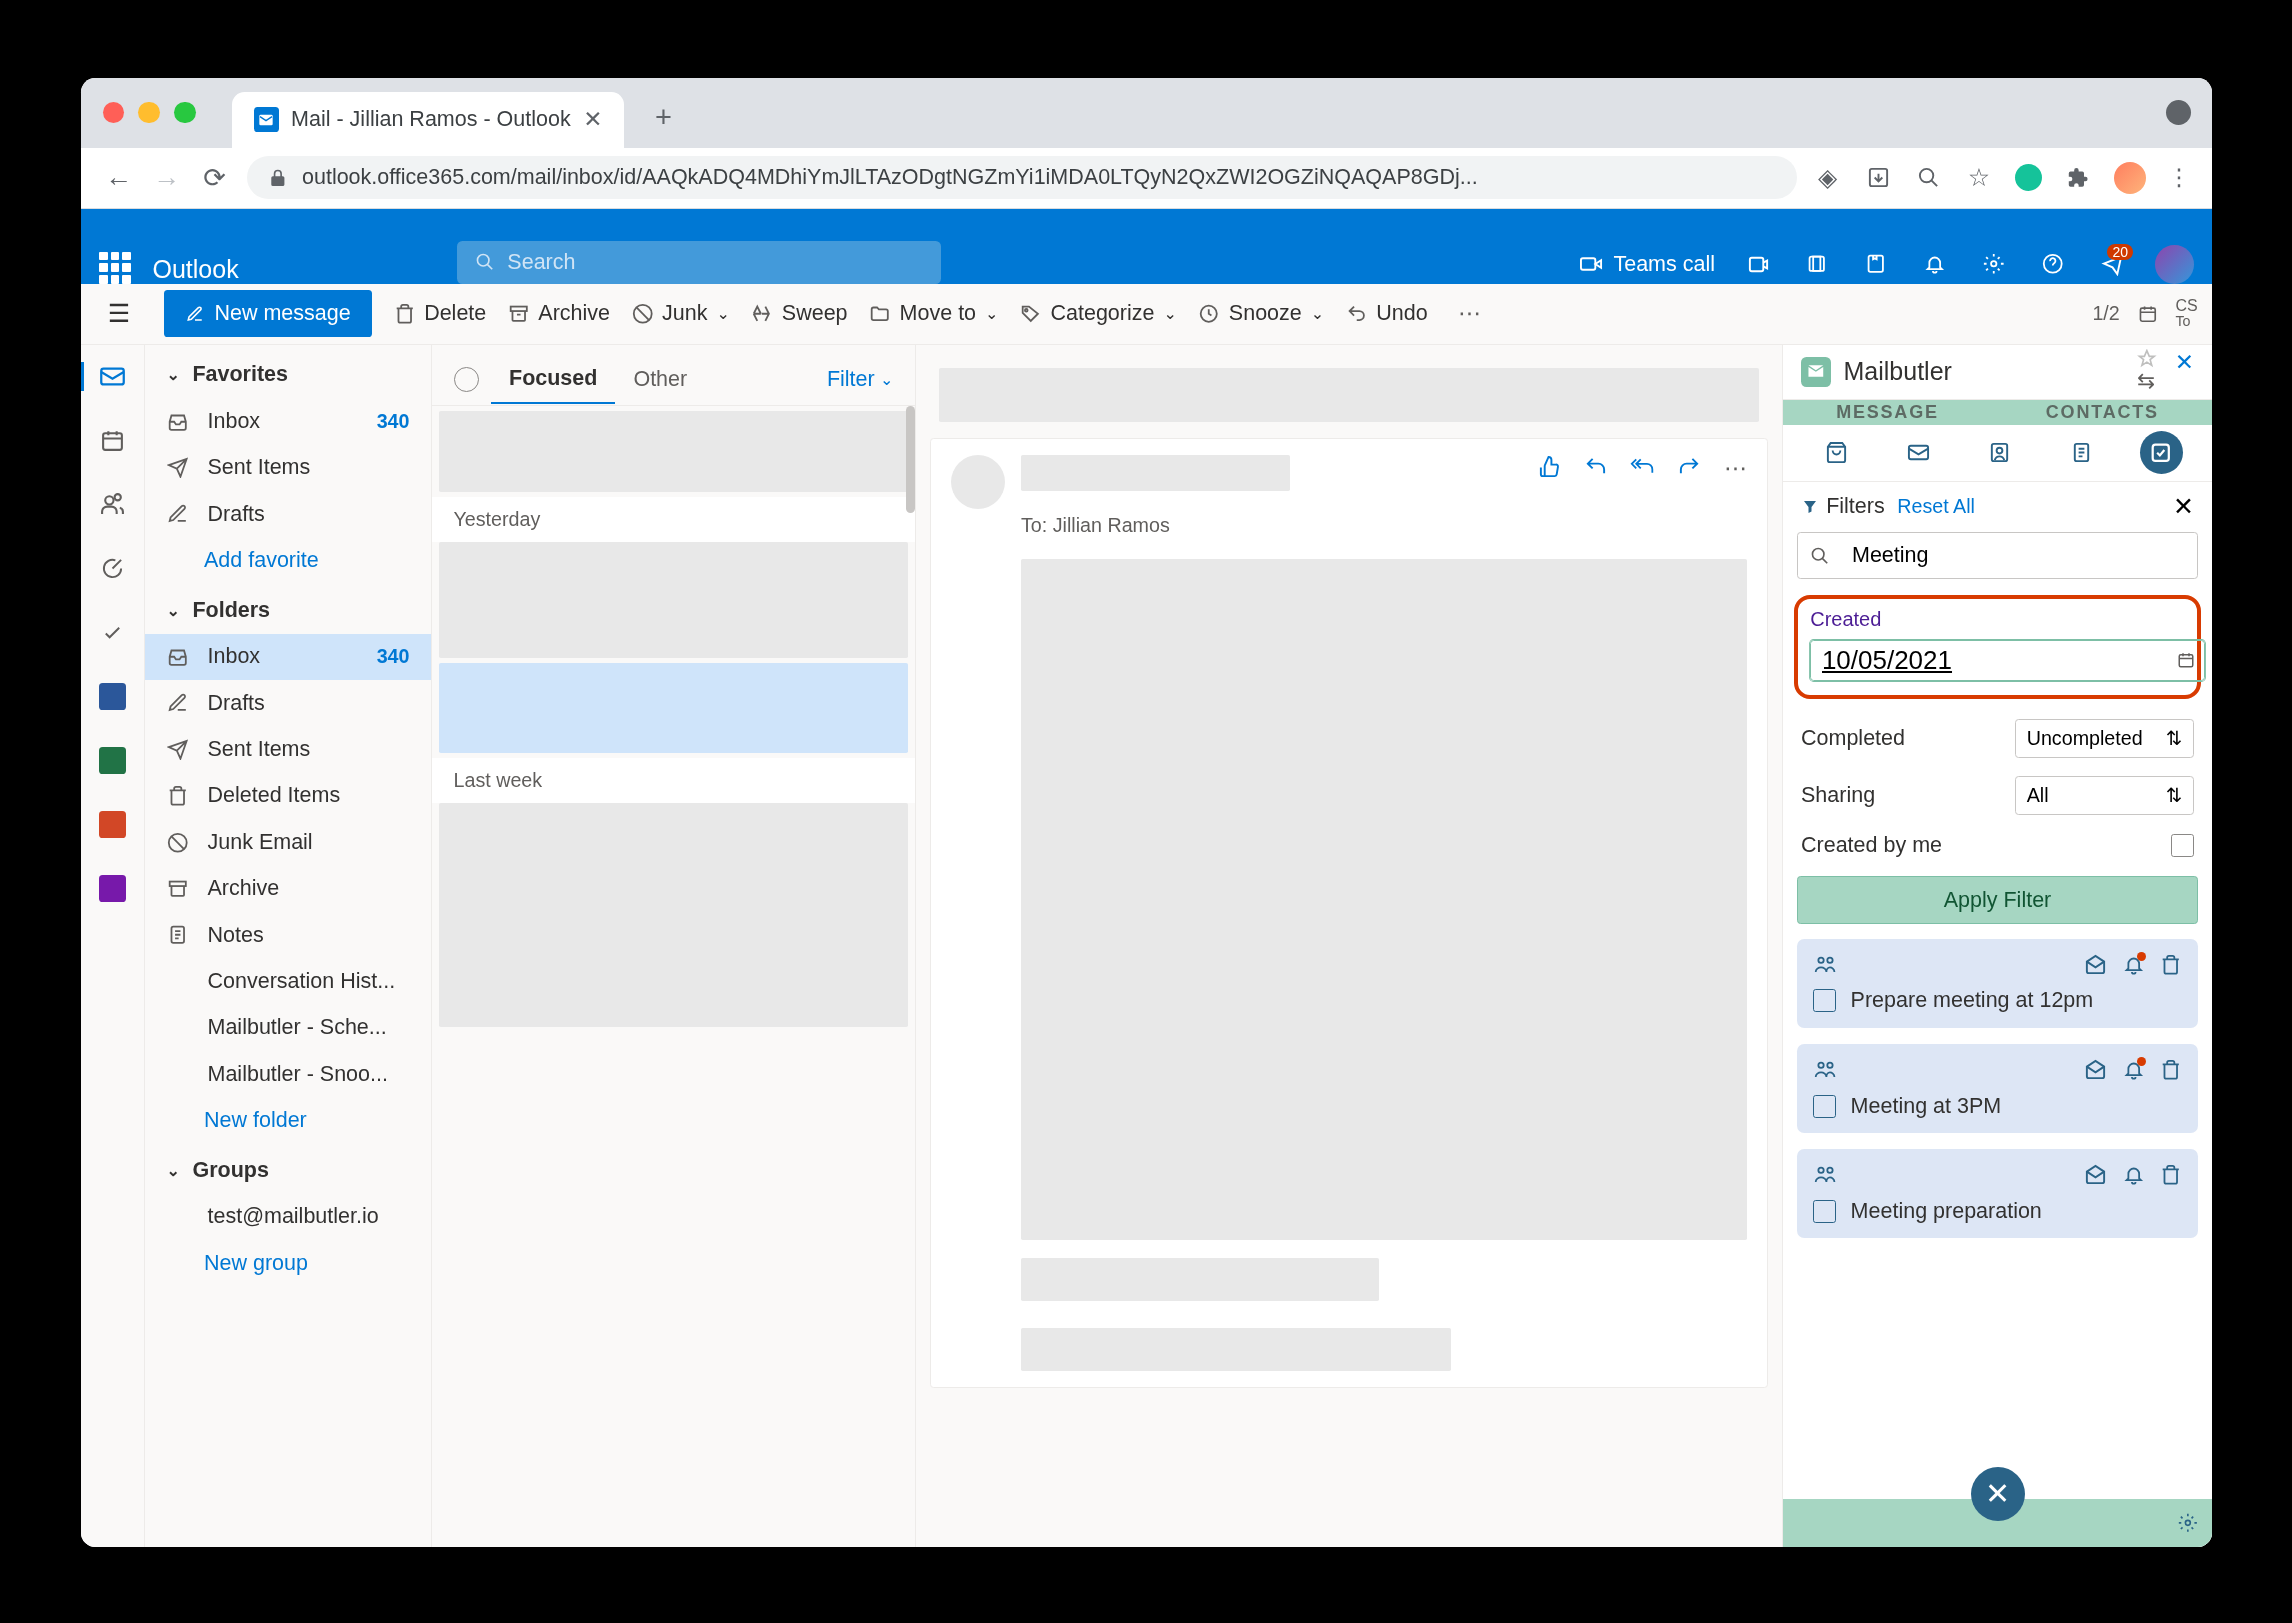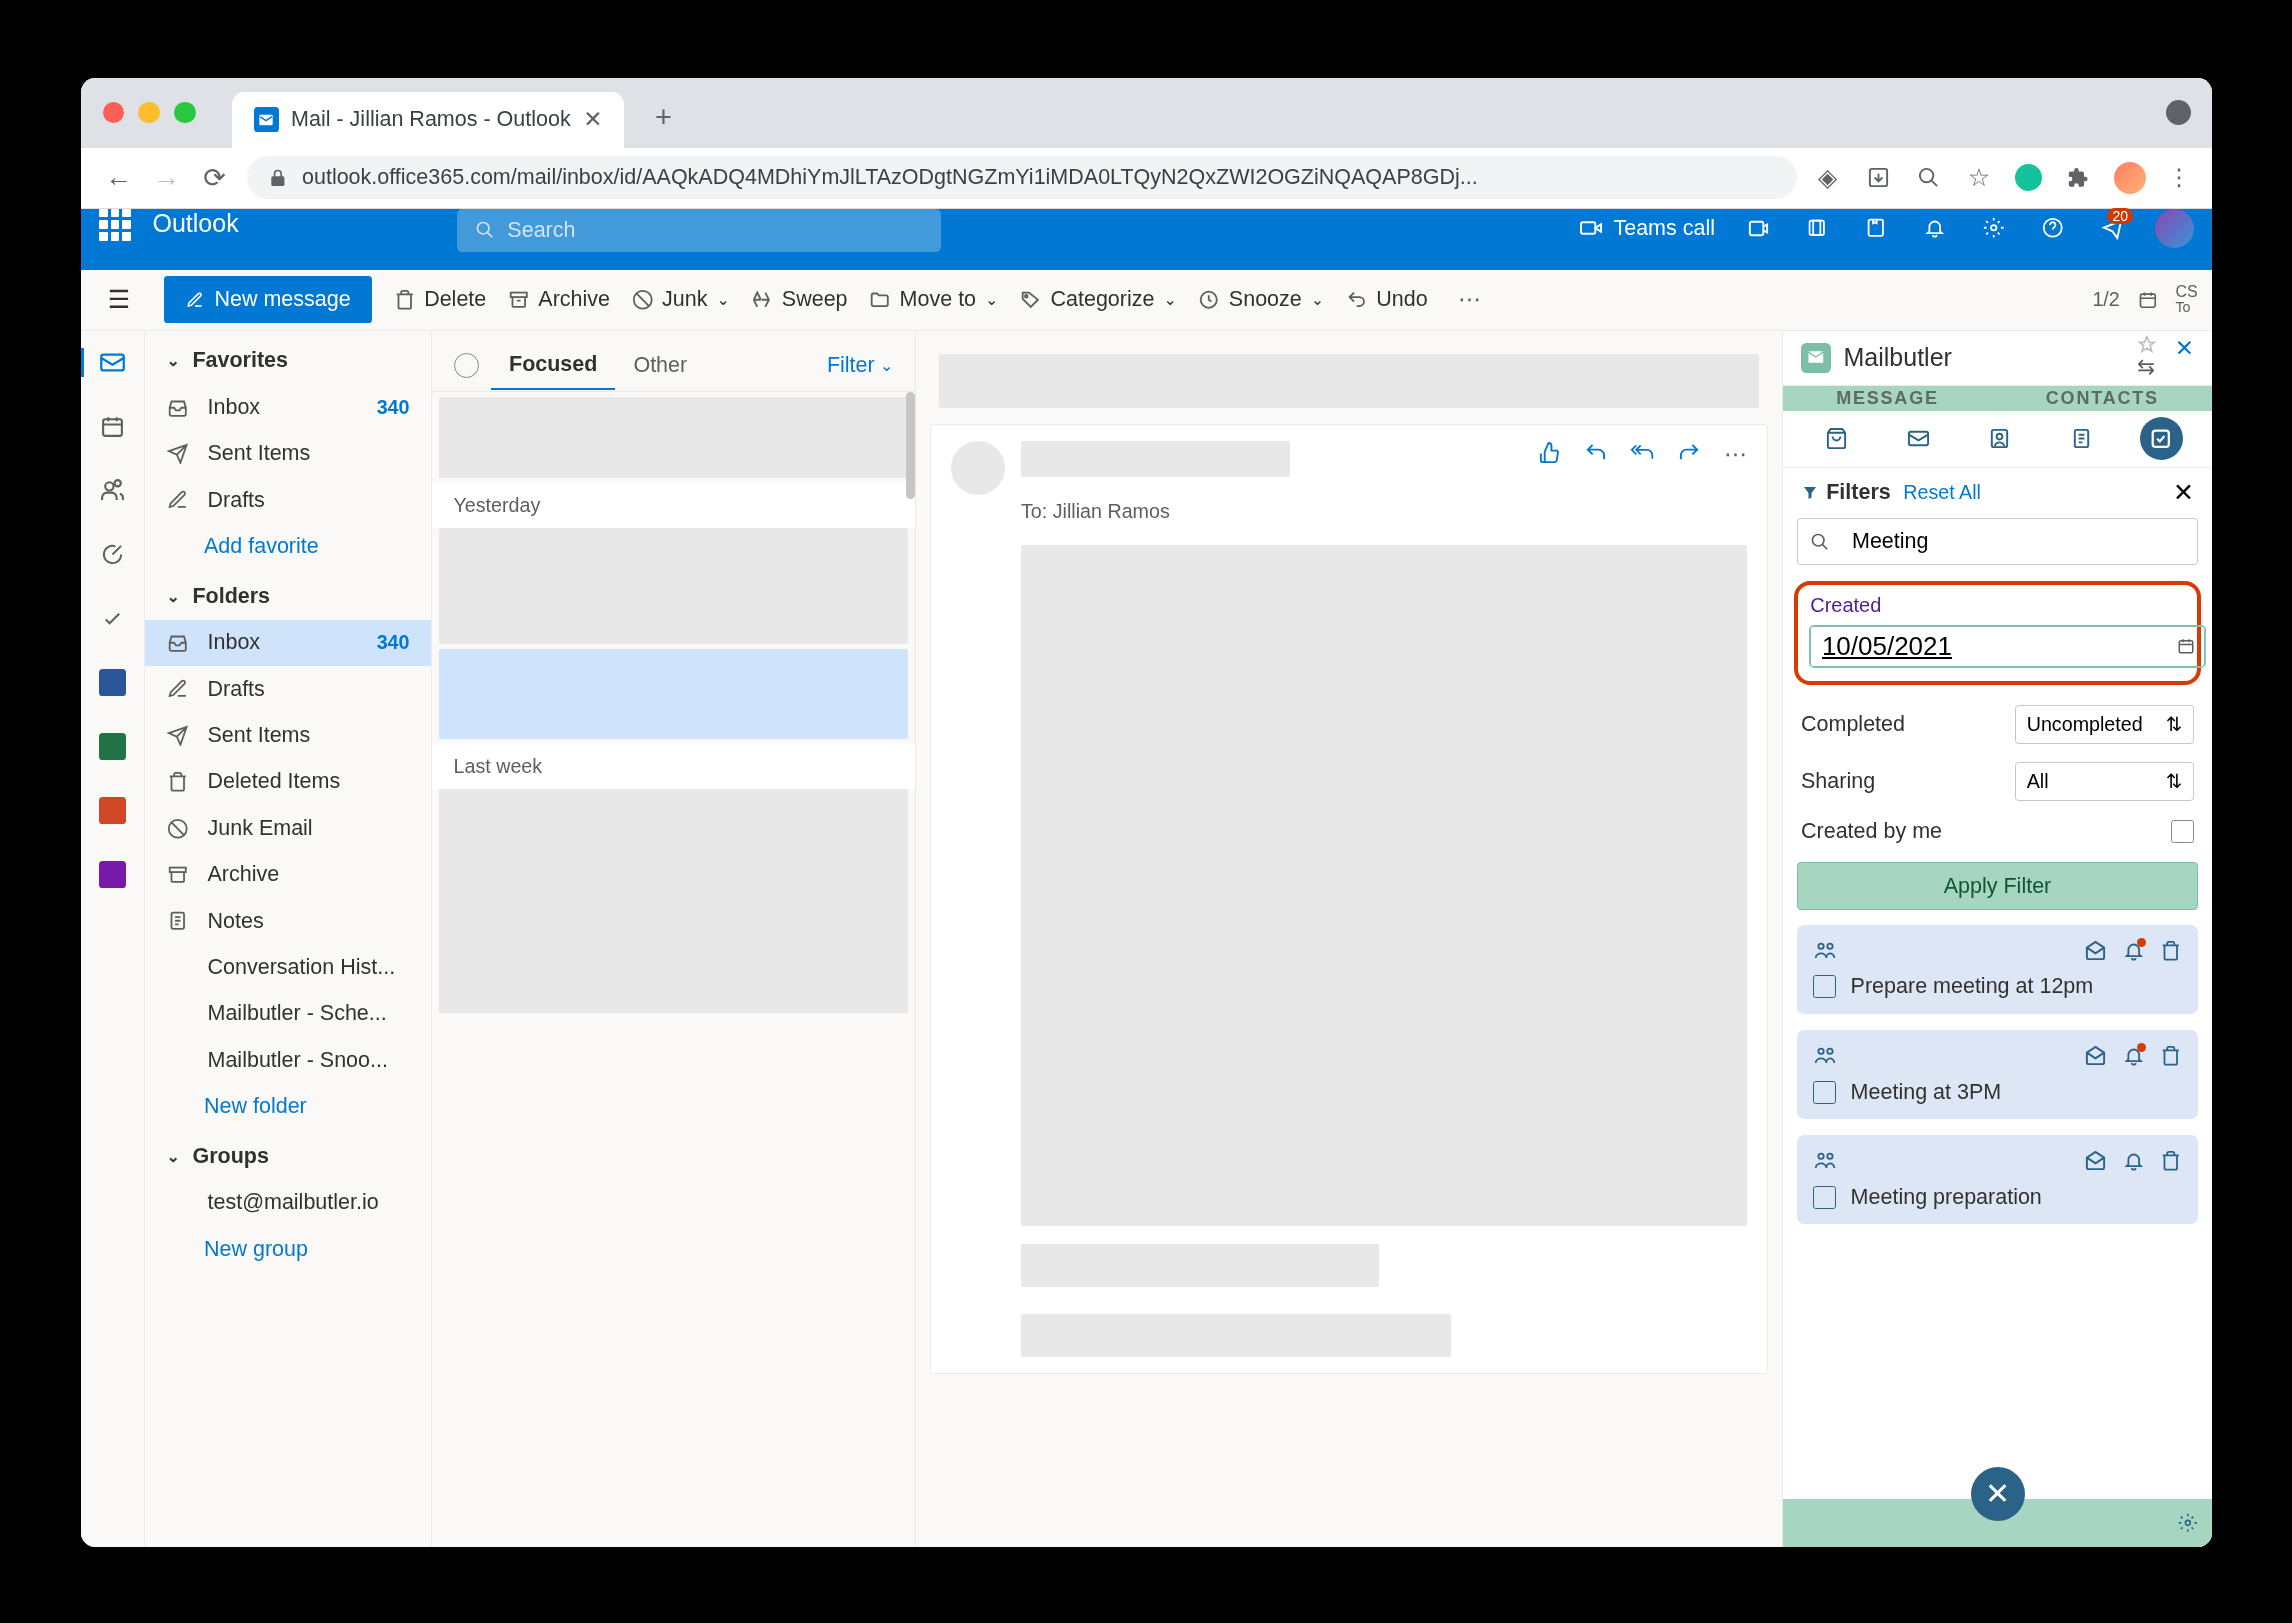--- a/index.html
+++ b/index.html
@@ -26,21 +26,21 @@
 .nav-btn.disabled { color: #bdc1c6; }
 .url-bar { flex: 1; height: 43px; border-radius: 21.5px; background: #f1f3f4; display: flex; align-items: center; padding: 0 21.5px; gap: 12.5px; font-size: 21.5px; color: #3c4043; }
 .lock-icon { width: 21.5px; color: #5f6368; }
 .toolbar-icons-right { display: flex; align-items: center; gap: 21.5px; }
 .tb-icon { width: 29px; height: 29px; display: flex; align-items: center; justify-content: center; color: #5f6368; font-size: 25px; cursor: pointer; }
 .grammarly-icon { width: 27px; height: 27px; border-radius: 50%; background: #15c39a; }
 .avatar-small { width: 32px; height: 32px; border-radius: 50%; background: linear-gradient(135deg, #ff7e5f, #feb47b); }
 .menu-dots { font-size: 23px; color: #5f6368; cursor: pointer; }
 
 
-.outlook-header { height: 61px; background: #0078d4; display: flex; align-items: flex-start; padding: 0 18px; gap: 21.5px; color: #fff; }
+.outlook-header { height: 75px; background: #0078d4; display: flex; align-items: flex-end; padding: 0 18px; gap: 21.5px; color: #fff; }
 .app-launcher { width: 32px; height: 32px; display: grid; grid-template-columns: repeat(3, 1fr); gap: 2.7px; cursor: pointer; }
 .app-launcher span { background: #fff; border-radius: 0.9px; }
 .outlook-brand { font-size: 25px; font-weight: 400; }
 .search-box { width: 484px; height: 43px; background: #439ada; border-radius: 5.4px; display: flex; align-items: center; padding: 0 18px; gap: 12.5px; margin-left: 197px; }
 .search-box input { background: transparent; border: none; outline: none; color: #fff; font-size: 21.5px; flex: 1; }
 .search-box input::placeholder { color: #d0e4f5; }
 .header-actions { margin-left: auto; display: flex; align-items: center; gap: 27px; }
 .teams-call { display: flex; align-items: center; gap: 10.7px; font-size: 21.5px; }
 .header-icon { width: 32px; height: 32px; display: flex; align-items: center; justify-content: center; font-size: 25px; cursor: pointer; position: relative; }
 .notif-badge { position: absolute; top: -3.6px; right: -5.4px; background: #cf3900; color: #fff; font-size: 14px; border-radius: 9px; padding: 0 5.4px; margin-left: 12px; }
@@ -110,21 +110,21 @@
 .mb-header { height: 55px; display: flex; align-items: center; padding: 0 18px; gap: 12.5px; border-bottom: 0.9px solid #edebe9; }
 .mb-logo-icon { width: 30px; height: 30px; background: #7dbfa6; border-radius: 5.4px; display: flex; align-items: center; justify-content: center; color: #fff; font-weight: bold; }
 .mb-brand { font-size: 25px; color: #323130; }
 .mb-header-actions { margin-left: auto; display: flex; gap: 18px; color: #605e5c; font-size: 21.5px; }
 .mb-header-actions span { cursor: pointer; }
 .mb-tabs-top { height: 25px; background: #a6d6c2; display: flex; align-items: center; justify-content: center; gap: 107px; font-size: 18px; font-weight: 600; color: #5d6b64; letter-spacing: 1.8px; position: relative; }
 .mb-icon-row { height: 57px; background: #fff; display: flex; align-items: center; justify-content: space-around; padding: 0 12.5px; border-bottom: 0.9px solid #edebe9; }
 .mb-icon-btn { width: 48px; height: 39px; display: flex; align-items: center; justify-content: center; color: #2a6387; font-size: 23px; cursor: pointer; border-radius: 7.2px; }
 .mb-icon-btn.active { background: #2a6387; color: #fff; border-radius: 50%; width: 43px; height: 43px; }
 .mb-filters-bar { display: flex; align-items: center; padding: 10.7px 18px; gap: 12.5px; }
-.mb-filters-label { display: flex; align-items: center; gap: 7.2px; font-size: 21.5px; font-weight: 700; color: #323130; }
+.mb-filters-label { display: flex; align-items: center; gap: 7.2px; font-size: 21.5px; font-weight: 400; color: #323130; }
 .mb-filters-reset { color: #0078d4; font-size: 19.7px; cursor: pointer; }
 .mb-filters-close { margin-left: auto; font-size: 25px; cursor: pointer; }
 .mb-search-row { display: flex; align-items: center; margin: 0 14.3px 10.7px 14.3px; border: 0.9px solid #c8c6c4; border-radius: 3.6px; height: 47px; }
 .mb-search-ico { width: 43px; display: flex; align-items: center; justify-content: center; color: #605e5c; }
 .mb-search-input { flex: 1; border: none; outline: none; font-size: 21.5px; padding: 0 10.7px; }
 .mb-created-box { margin: 5.4px 10.7px 10.7px 10.7px; border: 4.5px solid #d83b01; border-radius: 16px; padding: 9px 12.5px 14.3px 12.5px; }
 .mb-created-label { font-size: 20px; color: #4c1d95; margin-bottom: 9px; }
 .mb-date-row { display: flex; gap: 12.5px; }
 .mb-date-field { flex: 1; display: flex; align-items: center; border: 0.9px solid #c8c6c4; border-radius: 3.6px; height: 41px; }
 .mb-date-field input { flex: 1; border: none; outline: none; padding: 0 10.7px; font-size: 26px; text-decoration: underline; }

